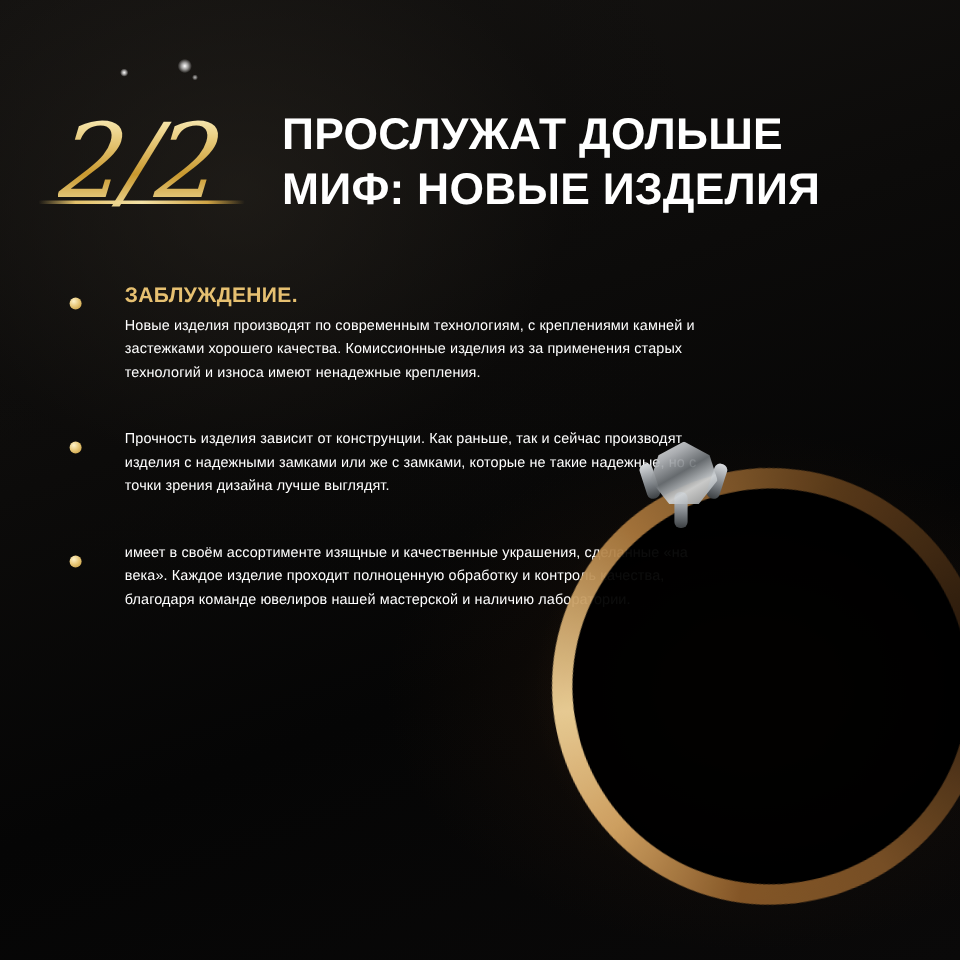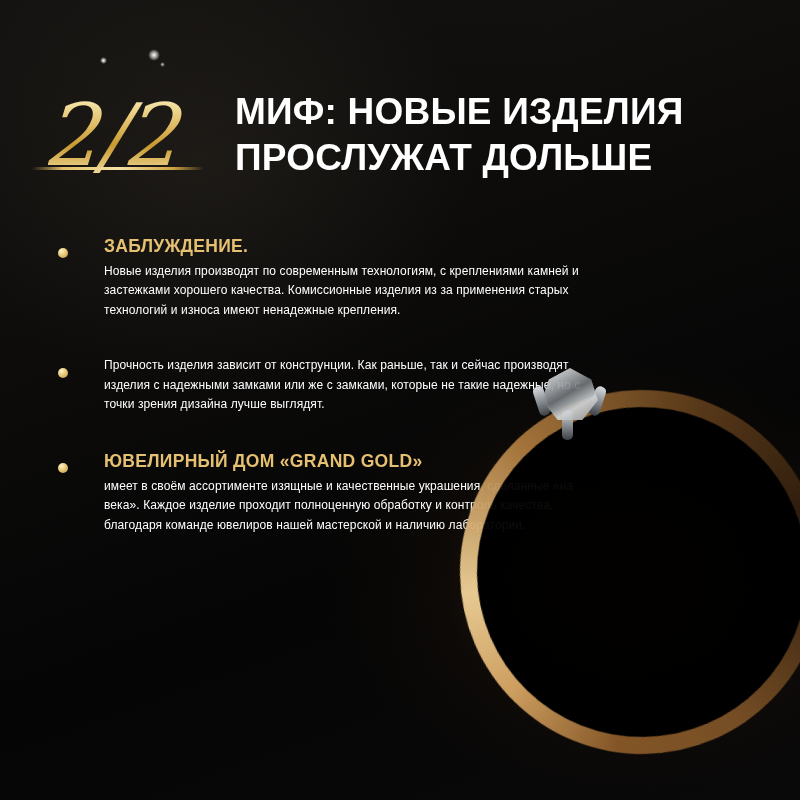--- a/index.html
+++ b/index.html
@@ -196,24 +196,24 @@
   <span class="sparkle sp2"></span>
   <span class="sparkle sp3"></span>
 
   <div class="header">
     <div class="logo">
       <span class="logo-mark">2/2</span>
       <span class="logo-underline"></span>
     </div>
     <div class="headline">
       <div class="headline-line">
+        <span>ПРОСЛУЖАТ ДОЛЬШЕ</span>
+      </div>
+      <div class="headline-line">
         <span>МИФ: НОВЫЕ ИЗДЕЛИЯ</span>
-      </div>
-      <div class="headline-line">
-        <span>ПРОСЛУЖАТ ДОЛЬШЕ</span>
       </div>
     </div>
   </div>
 
   <div class="content">
 
     <div class="block">
       <span class="bullet"></span>
       <div class="block-body">
         <div class="block-title">ЗАБЛУЖДЕНИЕ.</div>
@@ -224,21 +224,20 @@
     <div class="block">
       <span class="bullet"></span>
       <div class="block-body">
         <div class="block-text">Прочность изделия зависит от конструнции. Как раньше, так и сейчас производят изделия с надежными замками или же с замками, которые не такие надежные, но с точки зрения дизайна лучше выглядят.</div>
       </div>
     </div>
 
     <div class="block">
       <span class="bullet"></span>
       <div class="block-body">
-        <div class="block-title">ЮВЕЛИРНЫЙ ДОМ «GRAND GOLD»</div>
         <div class="block-text">имеет в своём ассортименте изящные и качественные украшения, сделанные «на века». Каждое изделие проходит полноценную обработку и контроль качества, благодаря команде ювелиров нашей мастерской и наличию лаборатории.</div>
       </div>
     </div>
 
   </div>
 
   <div class="ring-art">
     <div class="ring-shadow"></div>
     <div class="ring-band"></div>
     <div class="ring-stone">

